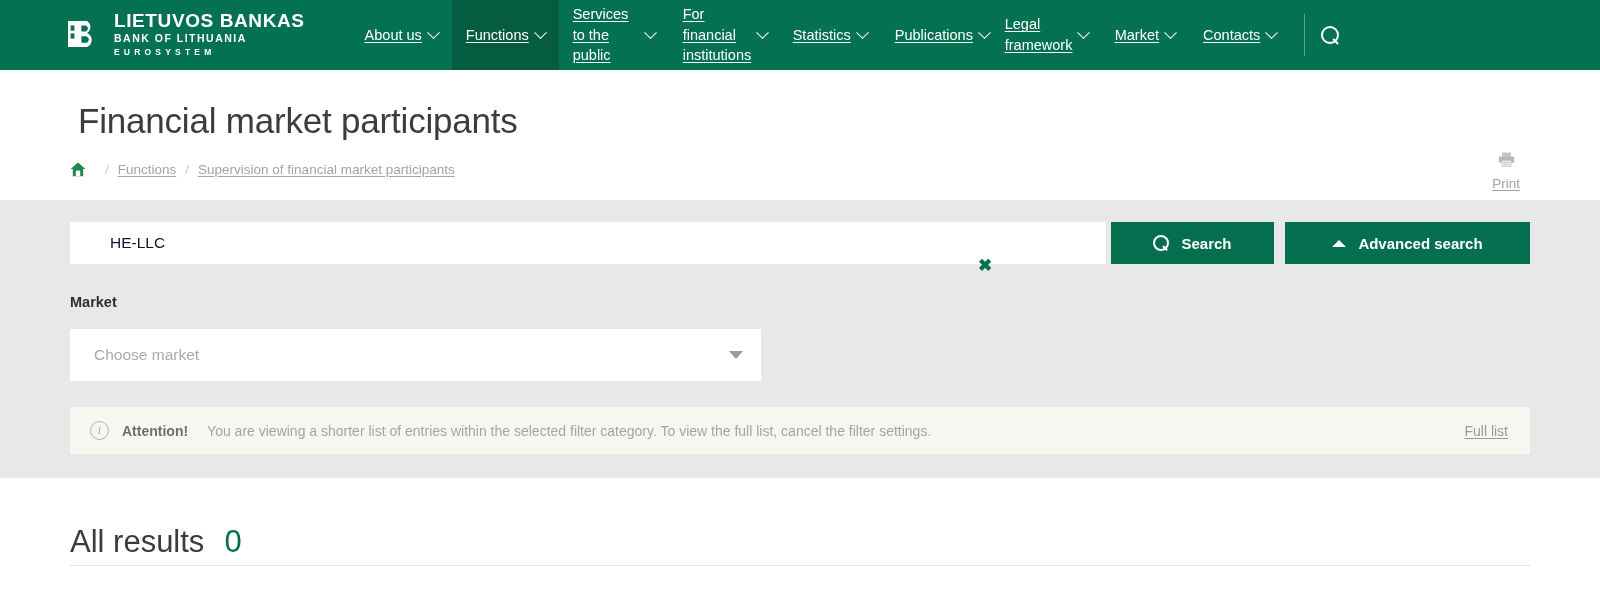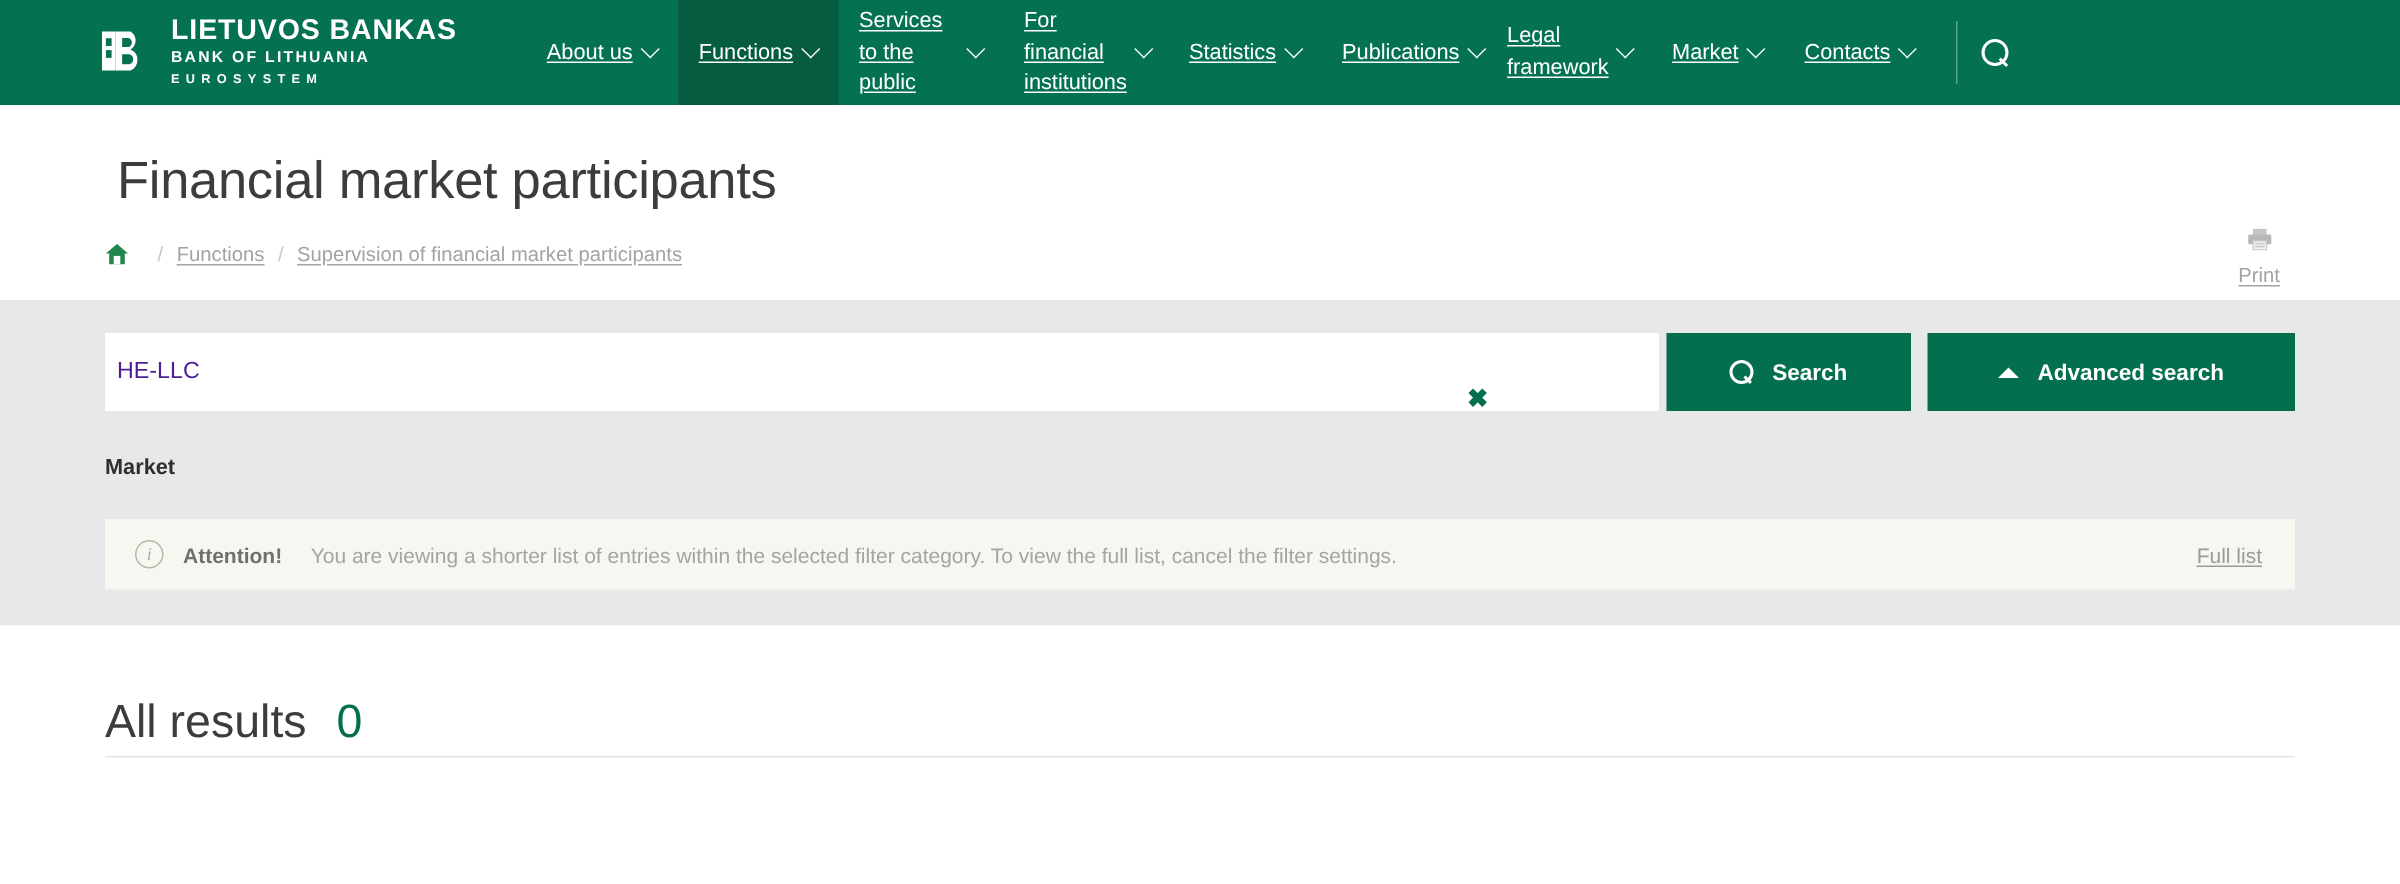--- a/index.html
+++ b/index.html
@@ -169,26 +169,26 @@
 
   
   .filter-panel {
     background: #e8e8e8;
     padding: 22px 70px 24px 70px;
     position: relative;
   }
   .search-row { display: flex; align-items: stretch; position: relative; }
   .search-input {
     flex: 1 1 auto;
-    height: 52px;
+    height: 42px;
     border: none;
     background: #ffffff;
-    padding: 0 8px;
+    padding: 0 40px;
     font-size: 15.5px;
-    color: #4c1d95;
+    color: #0f172a;
     font-family: "Liberation Sans", sans-serif;
     outline: none;
   }
   .search-input::placeholder { color: #a9a9a9; }
   .btn {
     border: none;
     cursor: pointer;
     font-family: "Liberation Sans", sans-serif;
     font-size: 15px;
     font-weight: 700;
@@ -447,20 +447,24 @@
     <button class="btn btn-advanced">
       <span class="tri-up"></span>
       <span>Advanced search</span>
     </button>
   </div>
 
   <span class="clear-x">✖</span>
 
   <div class="field-label">Market</div>
 
+  <div class="select-box">
+    <span class="select-value">Choose market</span>
+    <span class="tri-down"></span>
+  </div>
 
   <div class="alert">
     <span class="info-icon">i</span>
     <span class="alert-text">
       <span class="alert-strong">Attention!</span><span>You are viewing a shorter list of entries within the selected filter category. To view the full list, cancel the filter settings.</span>
     </span>
     <span class="alert-link">Full list</span>
   </div>
 </section>
 

